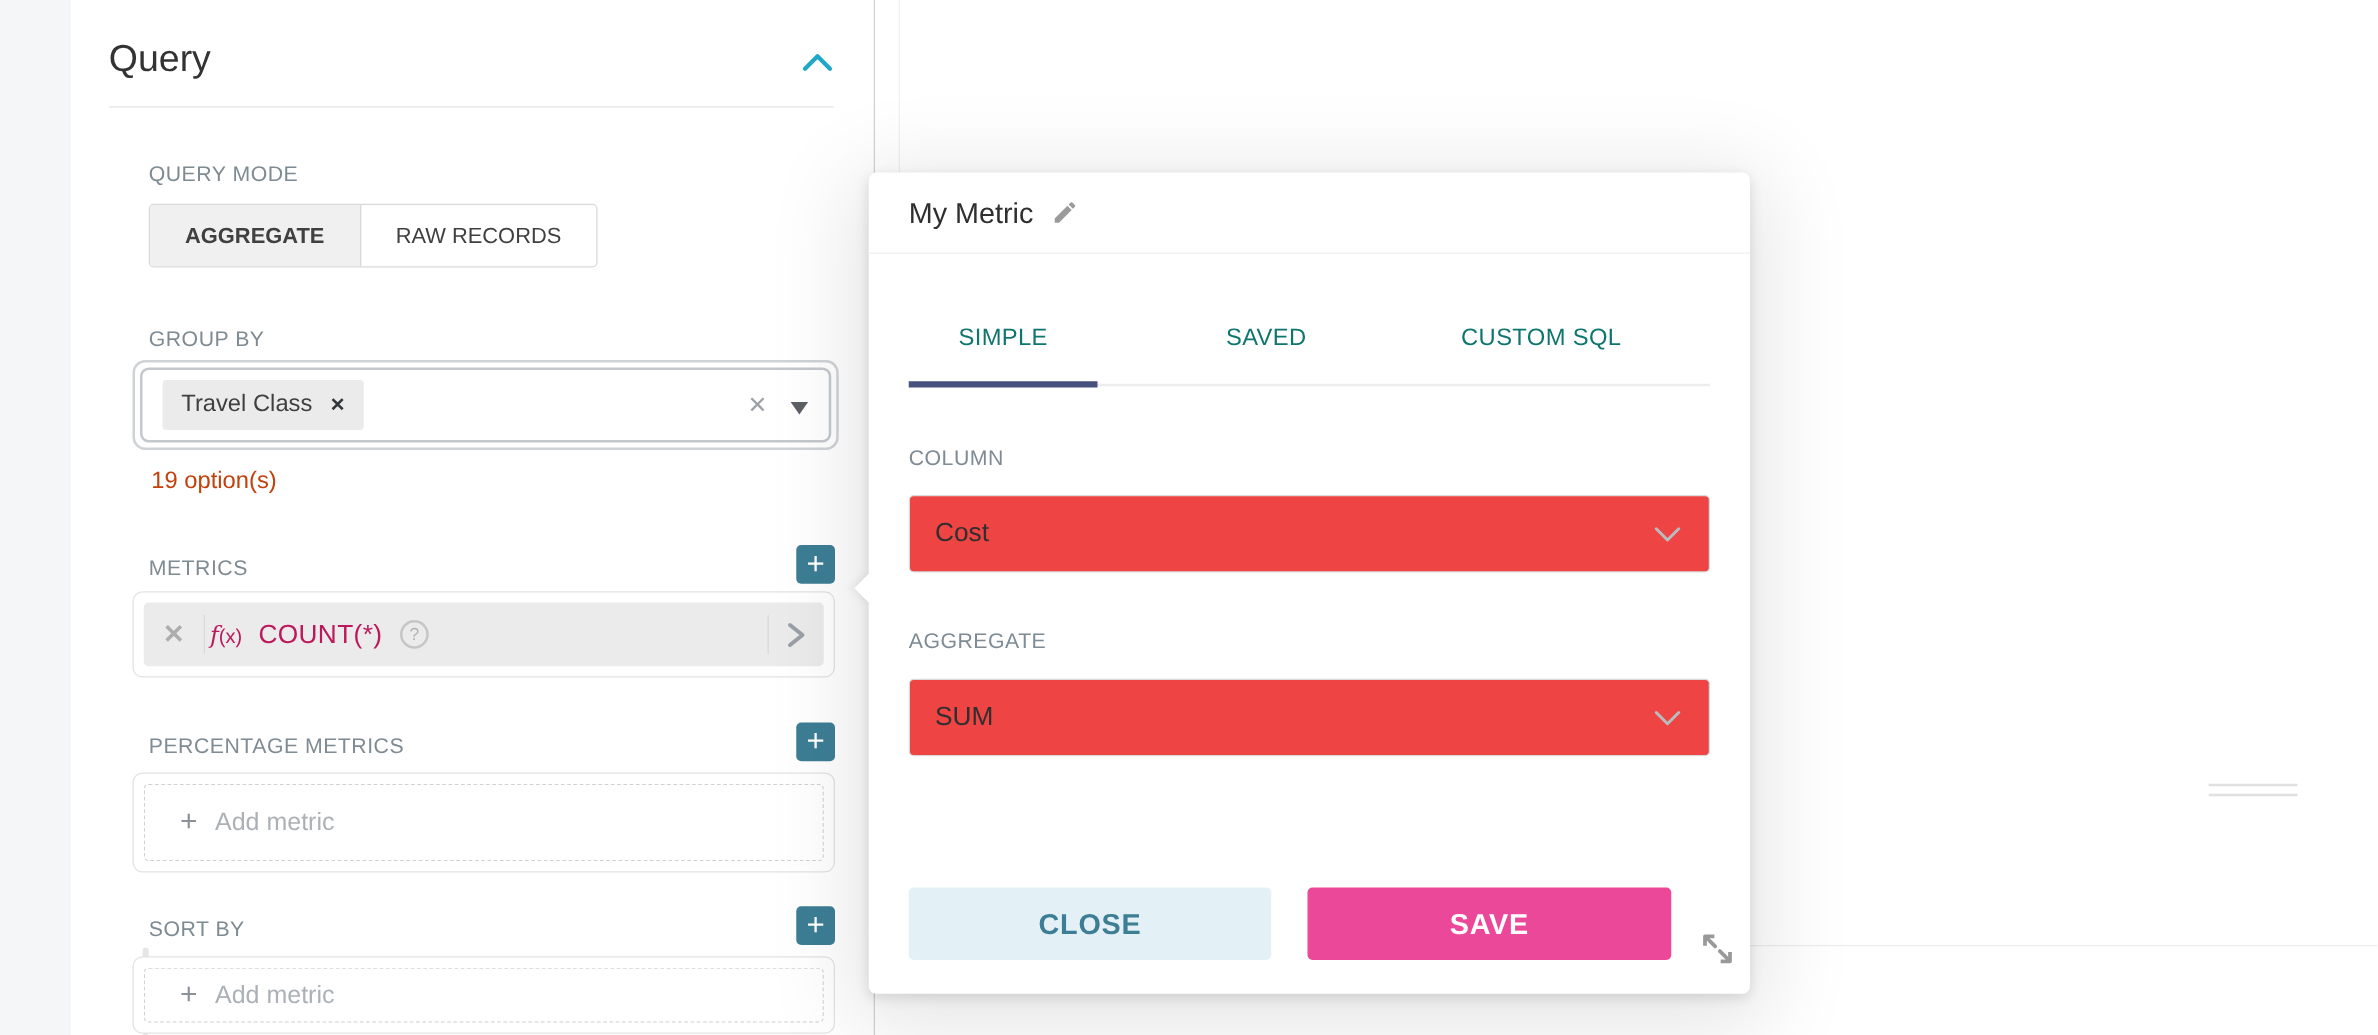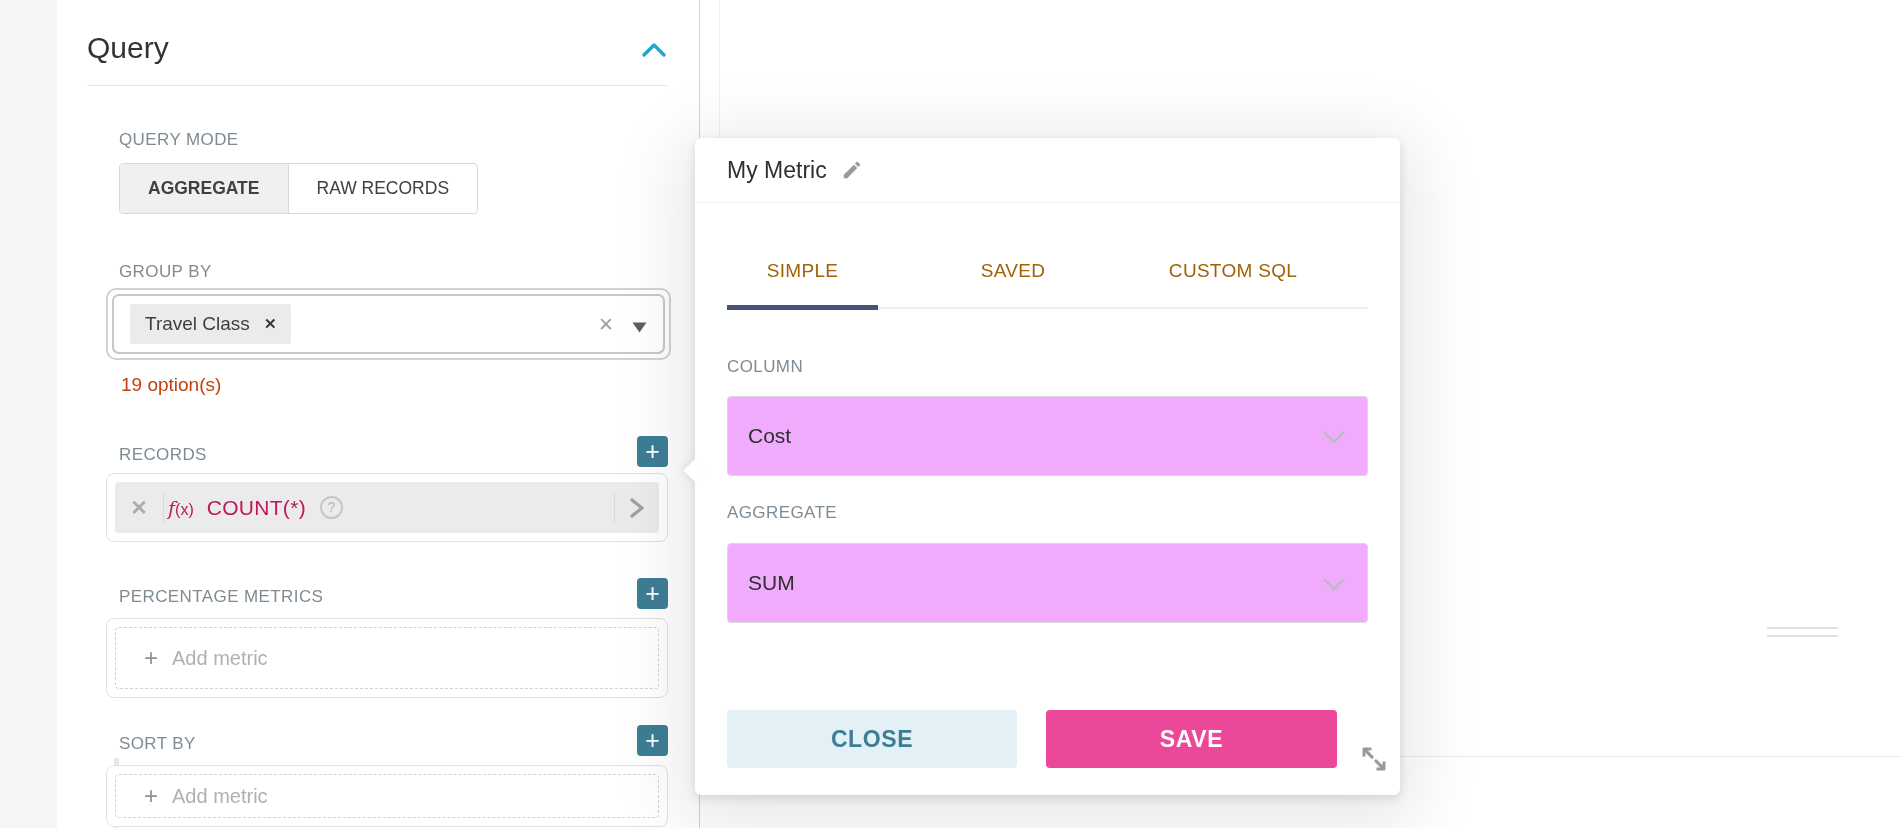--- a/index.html
+++ b/index.html
@@ -73,32 +73,32 @@
 
   
   .popover { position:absolute; left:695px; top:138px; width:705px; height:657px; background:#fff; border-radius:6px;
              box-shadow: 0 3px 10px rgba(0,0,0,.12), 0 14px 70px 14px rgba(0,0,0,.10); }
   .popover-arrow { position:absolute; left:-8px; top:324px; width:17px; height:17px; background:#fff; transform:rotate(45deg);
                    box-shadow:-3px 3px 7px rgba(0,0,0,.06); }
   .pop-header { position:absolute; left:0; top:0; right:0; height:65px; border-bottom:1px solid #f0f0f0; display:flex; align-items:center; padding-left:32px; }
   .pop-title { font-size:23px; color:#2f2f2f; }
   .pencil { width:22px; height:22px; margin-left:14px; cursor:pointer; }
 
-  .tab { position:absolute; top:113px; height:40px; display:flex; align-items:center; justify-content:center; font-size:19px; color:#a16207; letter-spacing:.3px; cursor:pointer; }
+  .tab { position:absolute; top:113px; height:40px; display:flex; align-items:center; justify-content:center; font-size:19px; color:#0f766e; letter-spacing:.3px; cursor:pointer; }
   .tab-simple { left:32px;  width:151px; }
   .tab-saved  { left:242px; width:152px; }
   .tab-custom { left:462px; width:152px; }
   .tabs-baseline { position:absolute; left:32px; top:169px; width:641px; height:1.5px; background:#ededed; }
   .tab-ink { position:absolute; left:32px; top:167px; width:151px; height:4.5px; background:#46517e; }
 
   .pop-label { position:absolute; left:32px; font-size:17px; color:#7e8b94; letter-spacing:.4px; }
   .lbl-column { top:219px; }
   .lbl-aggregate { top:365px; }
 
-  .pop-select { position:absolute; left:32px; width:641px; height:80px; border:1.5px solid #d9d9d9; border-radius:4px; background:#f0abfc;
+  .pop-select { position:absolute; left:32px; width:641px; height:62px; border:1.5px solid #d9d9d9; border-radius:4px; background:#ef4444;
                 display:flex; align-items:center; padding:0 22px 0 20px; cursor:pointer; }
   .sel-column { top:258px; }
   .sel-aggregate { top:405px; }
   .pop-select .sel-value { font-size:21px; color:#2f2f2f; }
   .sel-chev { margin-left:auto; width:22px; height:13px; }
 
   .pop-btn { position:absolute; top:572px; height:58px; border-radius:4px; display:flex; align-items:center; justify-content:center;
              font-size:23px; font-weight:700; letter-spacing:.6px; cursor:pointer; border:none; }
   .btn-close { left:32px; width:290px; background:#e3f1f6; color:#3d7e95; }
   .btn-save  { left:351px; width:291px; background:#ec4899; color:#ffffff; }
@@ -144,21 +144,21 @@
       <span class="gb-clear">✕</span>
       <span class="gb-caret">
         <svg width="15" height="11" viewBox="0 0 15 11">
             <path d="M0.5 0.5 L14.5 0.5 L7.5 10.5 Z" fill="#5c6066"></path>
           </svg>
       </span>
     </div>
   </div>
   <div class="gb-helper">19 option(s)</div>
 
-  <div class="ctl-label lbl-metrics">RECORDS</div>
+  <div class="ctl-label lbl-metrics">METRICS</div>
   <div class="add-btn add-metrics">+</div>
   <div class="metric-box">
     <div class="metric-pill">
       <div class="pill-x">✕</div>
       <div class="pill-div"></div>
       <div class="pill-fx"><span class="fx-f">f</span><span>(x)</span></div>
       <div class="pill-metric">COUNT(*)</div>
       <div class="pill-help">?</div>
       <div class="pill-spacer"></div>
       <div class="pill-div"></div>

